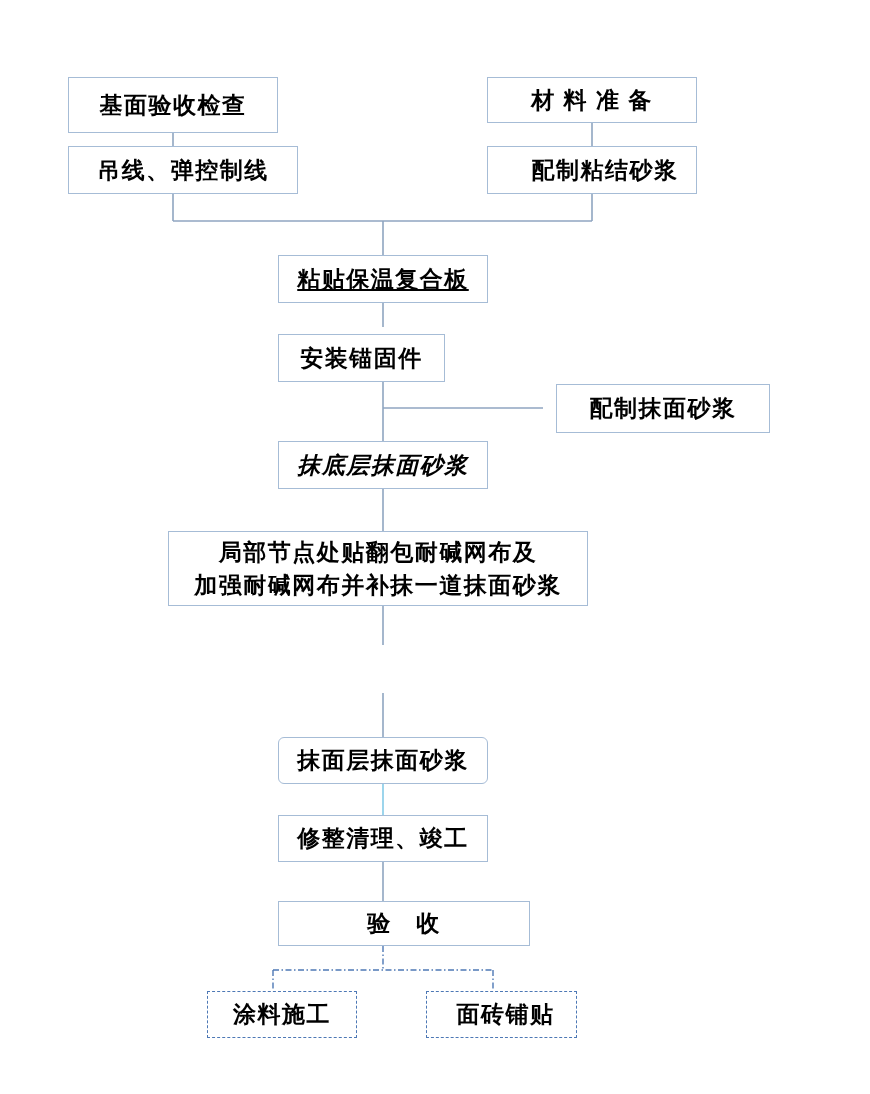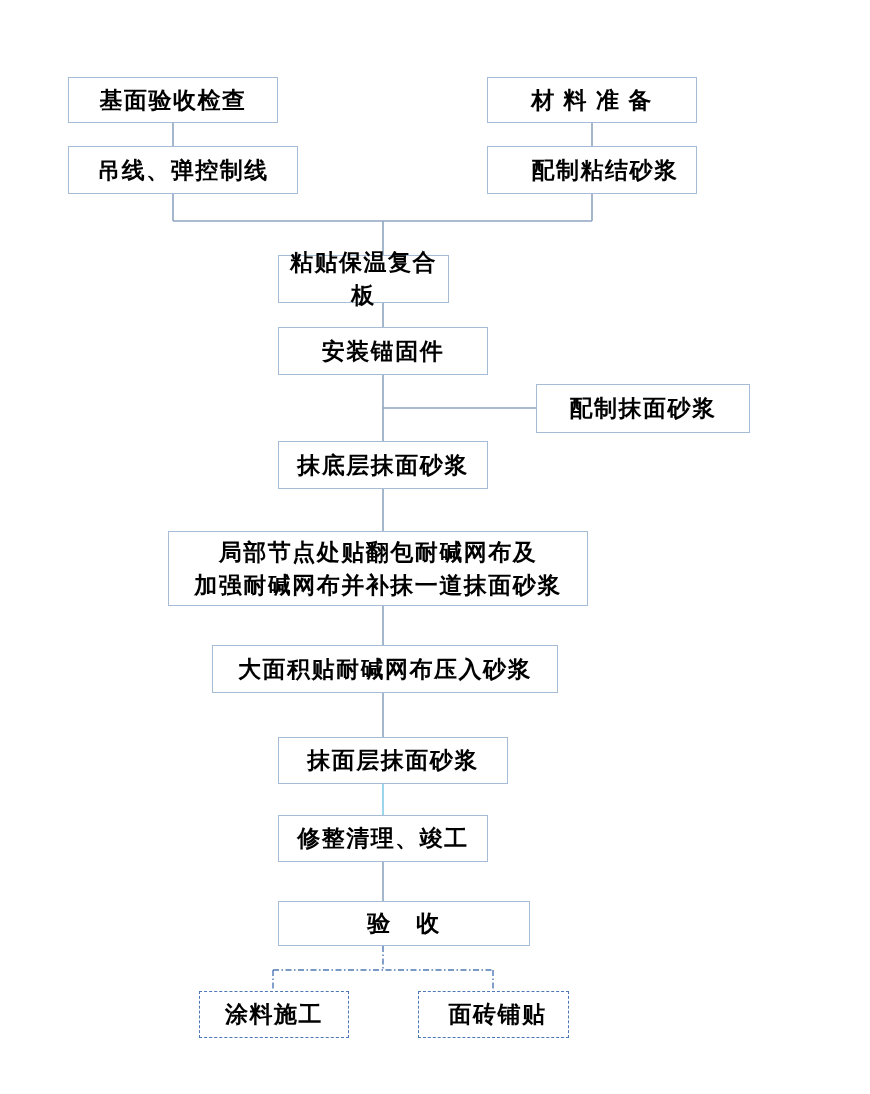--- a/index.html
+++ b/index.html
@@ -34,20 +34,21 @@
     border: 1.5px solid var(--border, #a6bcd6);
     color: var(--text, #000000);
     font-weight: bold;
     font-size: 23px;
     letter-spacing: 1.5px;
     line-height: 33px;
     white-space: pre-line;
   }
   .node.dashed {
     border: 1.5px dashed var(--accent, #4d78b5);
+    margin-left: 8px;
   }
 </style>
 </head>
 <body>
 
 <div id="canvas" style="background: rgb(255, 255, 255);">
   <svg id="connectors" viewBox="0 0 870 1094" xmlns="http://www.w3.org/2000/svg">
       <line x1="173" y1="123" x2="173" y2="146" stroke="#8fa5c0" stroke-width="1.6"></line>
       <line x1="592" y1="123" x2="592" y2="146" stroke="#8fa5c0" stroke-width="1.6"></line>
       <line x1="173" y1="194" x2="173" y2="221" stroke="#8fa5c0" stroke-width="1.6"></line>
@@ -61,29 +62,28 @@
       <line x1="383" y1="606" x2="383" y2="645" stroke="#8fa5c0" stroke-width="1.6"></line>
       <line x1="383" y1="693" x2="383" y2="737" stroke="#8fa5c0" stroke-width="1.6"></line>
       <line x1="383" y1="784" x2="383" y2="815" stroke="#84cbe8" stroke-width="1.6"></line>
       <line x1="383" y1="862" x2="383" y2="901" stroke="#8fa5c0" stroke-width="1.6"></line>
       <line x1="383" y1="946" x2="383" y2="970" stroke="#4d78b5" stroke-width="1.4" stroke-dasharray="6 2.5 1.5 2.5"></line>
       <line x1="273" y1="970" x2="493" y2="970" stroke="#4d78b5" stroke-width="1.4" stroke-dasharray="6 2.5 1.5 2.5"></line>
       <line x1="273" y1="970" x2="273" y2="991" stroke="#4d78b5" stroke-width="1.4" stroke-dasharray="6 2.5 1.5 2.5"></line>
       <line x1="493" y1="970" x2="493" y2="991" stroke="#4d78b5" stroke-width="1.4" stroke-dasharray="6 2.5 1.5 2.5"></line>
     </svg>
 
-<div class="node" style="left: 68px; top: 77px; width: 210px; height: 46px;">基面验收检查</div>
+<div class="node" style="left: 68px; top: 77px; width: 210px; height: 56px;">基面验收检查</div>
     <div class="node" style="left: 487px; top: 77px; width: 210px; height: 46px;">材 料 准 备</div>
     <div class="node" style="left: 68px; top: 146px; width: 230px; height: 48px;">吊线、弹控制线</div>
     <div class="node" style="left: 487px; top: 146px; width: 210px; height: 48px; padding-left: 26px;">配制粘结砂浆</div>
-    <div class="node" style="left: 278px; top: 255px; width: 171px; height: 48px;">粘贴保温复合板</div>
-    <div class="node" style="left: 278px; top: 327px; width: 210px; height: 48px;">安装锚固件</div>
-    <div class="node" style="left: 536px; top: 384px; width: 214px; height: 49px;">配制抹面砂浆</div>
-    <div class="node" style="left: 278px; top: 441px; width: 210px; height: 48px;">抹底层抹面砂浆</div>
+    <div class="node" style="left: 278px; top: 255px; width: 210px; height: 48px; text-decoration: underline;">粘贴保温复合板</div>
+    <div class="node" style="left: 278px; top: 334px; width: 167px; height: 48px;">安装锚固件</div>
+    <div class="node" style="left: 556px; top: 384px; width: 214px; height: 49px;">配制抹面砂浆</div>
+    <div class="node" style="left: 278px; top: 441px; width: 210px; height: 48px; font-style: italic;">抹底层抹面砂浆</div>
     <div class="node" style="left: 168px; top: 531px; width: 420px; height: 75px;">局部节点处贴翻包耐碱网布及
 加强耐碱网布并补抹一道抹面砂浆</div>
-    <div class="node" style="left: 212px; top: 645px; width: 346px; height: 48px;">大面积贴耐碱网布压入砂浆</div>
-    <div class="node" style="left: 278px; top: 737px; width: 230px; height: 47px;">抹面层抹面砂浆</div>
+    <div class="node" style="left: 278px; top: 737px; width: 210px; height: 47px; border-radius: 6px;">抹面层抹面砂浆</div>
     <div class="node" style="left: 278px; top: 815px; width: 210px; height: 47px;">修整清理、竣工</div>
     <div class="node" style="left: 278px; top: 901px; width: 252px; height: 45px;">验　收</div>
     <div class="node dashed" style="left: 199px; top: 991px; width: 150px; height: 47px;">涂料施工</div>
     <div class="node dashed" style="left: 418px; top: 991px; width: 151px; height: 47px; padding-left: 8px;">面砖铺贴</div>
   </div>
 
 </body></html>

